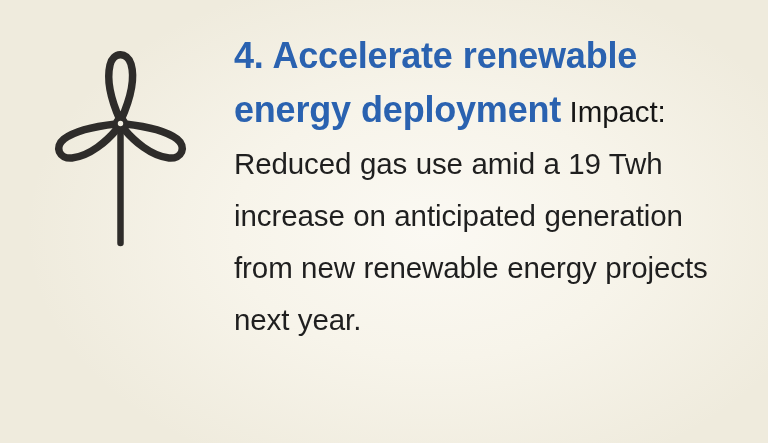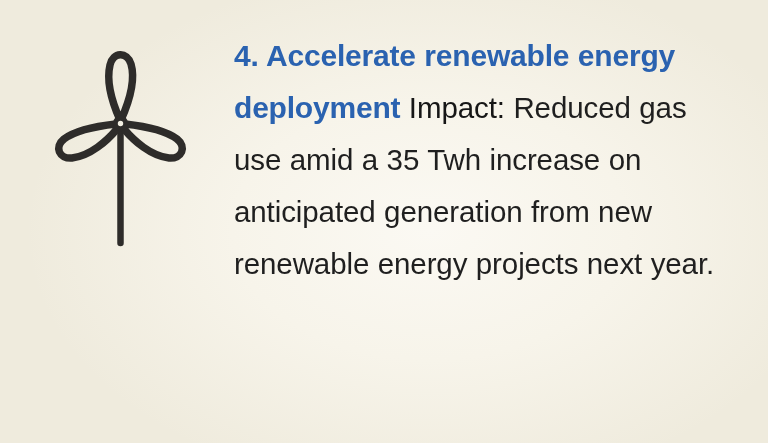--- a/index.html
+++ b/index.html
@@ -58,21 +58,21 @@
     font-size: 29.5px;
     line-height: 52px;
     color: #1f1f1f;
     letter-spacing: -0.1px;
     word-spacing: 0.4px;
   }
 
   .heading {
     color: #2a62b0;
     font-weight: bold;
-    font-size: 30px;
+    font-size: 36px;
     letter-spacing: -0.2px;
   }
 
   .impact-label {
     font-weight: normal;
     color: #161616;
   }
 
   .clearfix::after {
     content: "";
@@ -107,17 +107,17 @@
 
       <circle cx="70.5" cy="85.5" r="5.2" fill="#f3f0e4" stroke="#2e2c2a" stroke-width="5"></circle>
     </svg>
   </div>
 
   <div id="content-block" class="clearfix">
     <div id="icon-gutter"></div>
 
     <div id="text-flow">
       <span class="heading">4. Accelerate renewable energy deployment</span>
-      <span class="impact-label">Impact:</span><span> Reduced gas use amid a 35 Twh increase on anticipated generation from new renewable energy projects next year.</span>
+      <span class="impact-label">Impact:</span><span> Reduced gas use amid a 19 Twh increase on anticipated generation from new renewable energy projects next year.</span>
     </div>
   </div>
 
 </div>
 
 </body></html>

